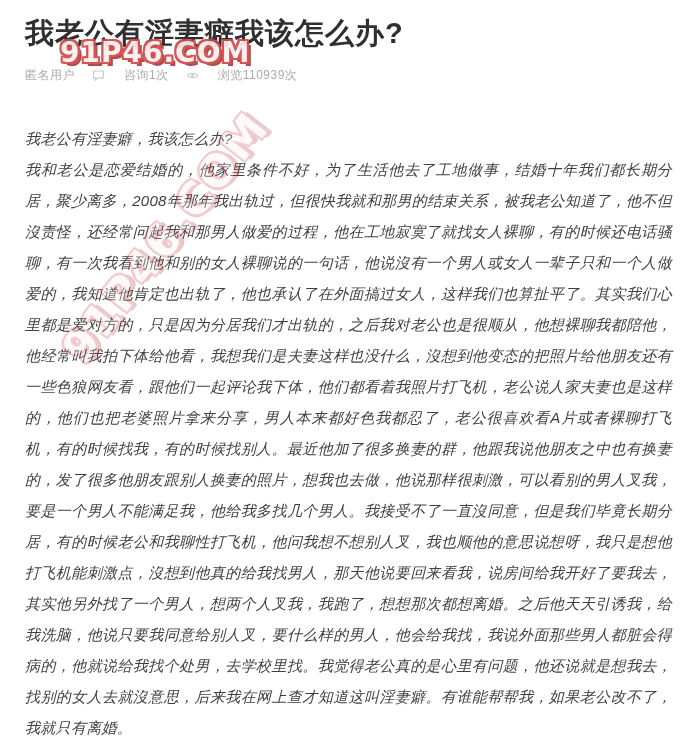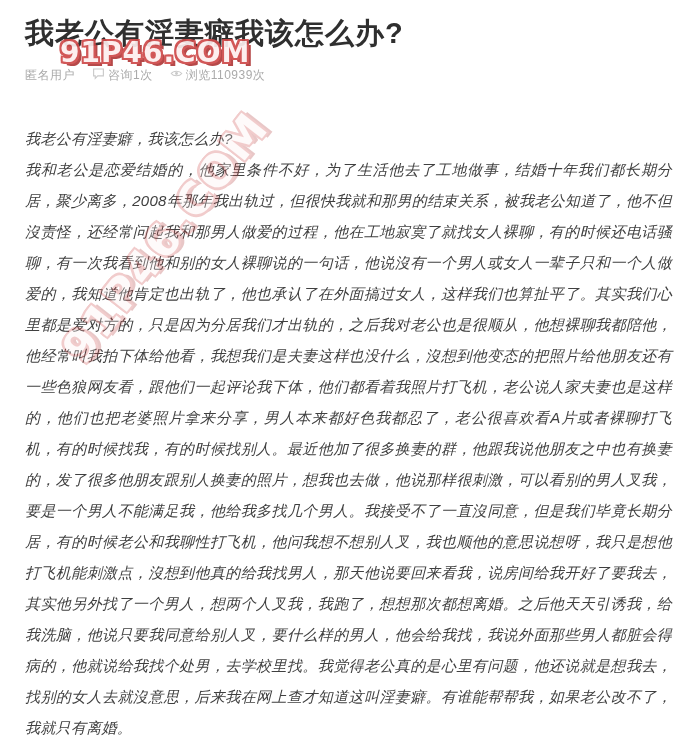--- a/index.html
+++ b/index.html
@@ -30,21 +30,23 @@
     margin-top: 17px;
     height: 16px;
     display: flex;
     align-items: center;
     font-size: 12px;
     color: #aaaaaa;
     letter-spacing: .5px;
   }
   .meta .meta-item {
     display: inline-flex;
+    align-items: center;
     margin-left: 17px;
+    gap: 16px;
   }
   .meta .mi {
     display: inline-flex;
     width: 13px;
     height: 13px;
     margin-right: 3px;
     opacity: .75;
   }
   .meta .mi svg { width: 13px; height: 13px; }
   .content {

